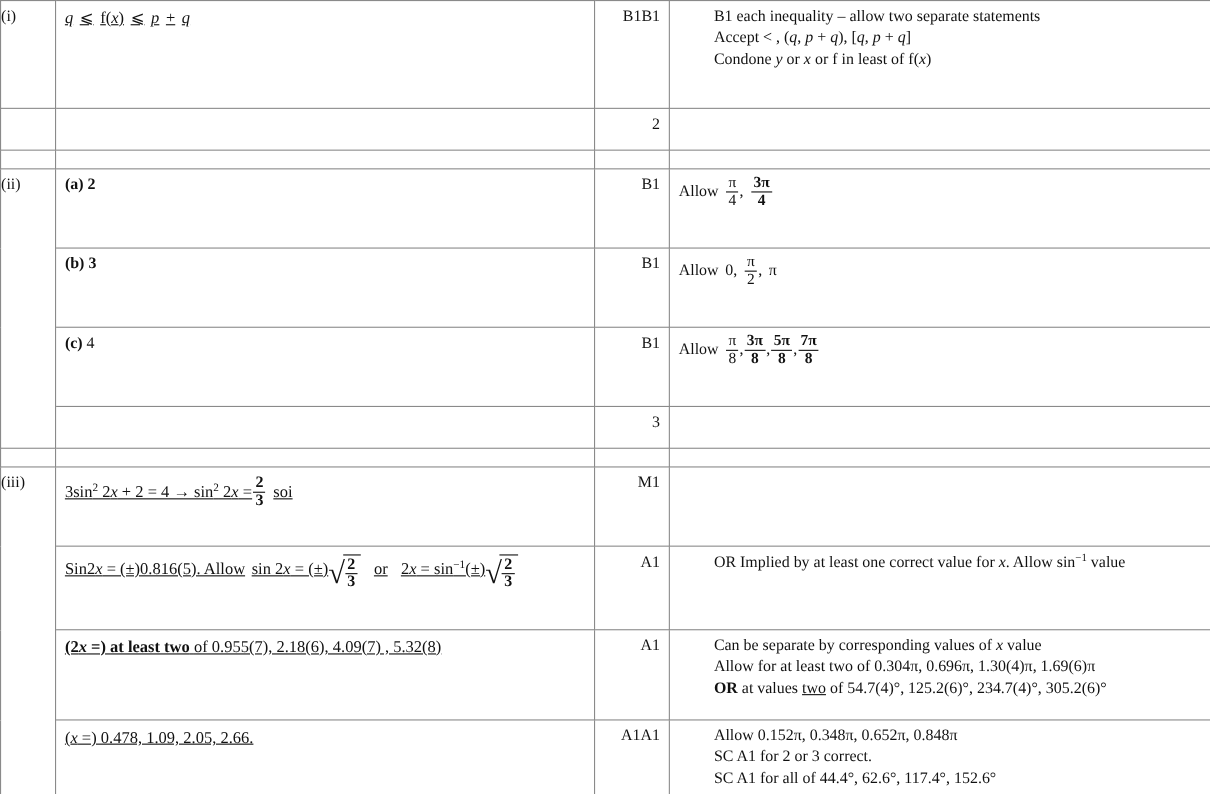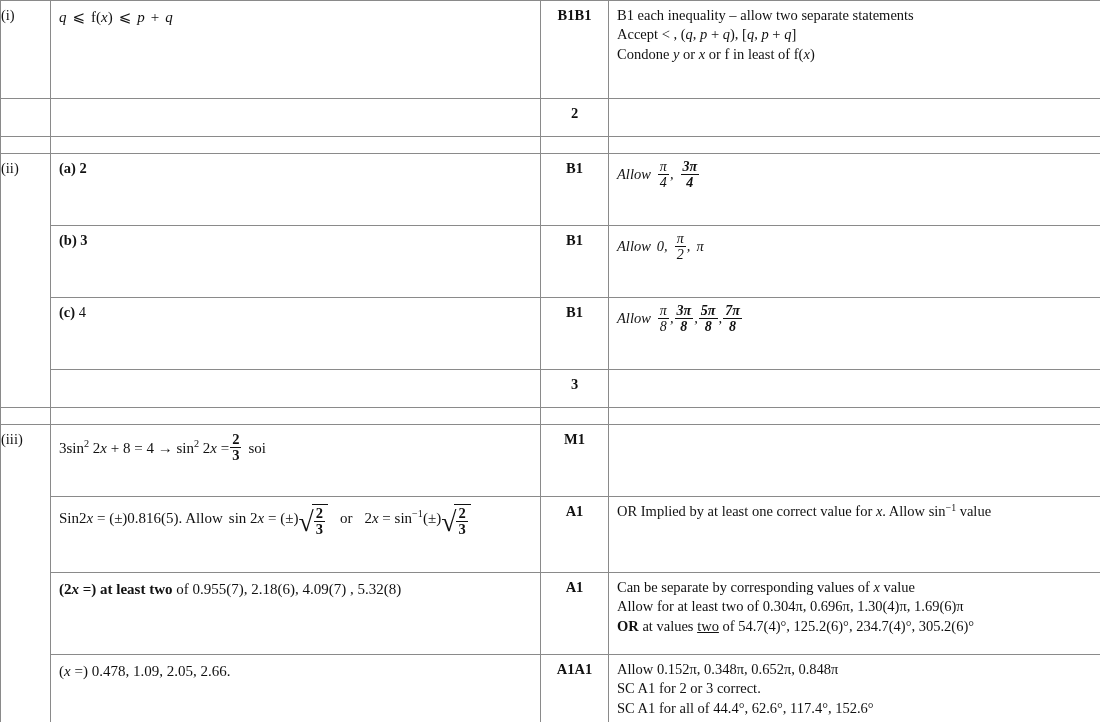--- a/index.html
+++ b/index.html
@@ -45,37 +45,37 @@
     border-left: none;
     padding-left: 0px;
     font-size: 14.5px;
     text-align: left;
     white-space: nowrap;
     overflow: hidden;
   }
   td.label .lbl { display: inline-block; margin-left: -8px; }
 
   td.marks {
-    text-align: center;
-    font-weight: bold;
+    text-align: right;
+    font-weight: normal;
     padding-right: 10px;
     white-space: nowrap;
   }
   td.notes { padding-left: 9px; }
   td.work  { padding-left: 12px; }
 
   .section-gap td {
     border: none;
     height: 7px;
     padding: 0;
     background: #ffffff;
   }
 
   
-  .m { font-family: "Liberation Serif", "DejaVu Serif", serif; }
+  .m { font-family: "Liberation Serif", "DejaVu Serif", serif; text-decoration: underline; }
   i, .it { font-style: italic; }
   .b { font-weight: bold; }
   .u { text-decoration: underline; text-align: center; }
 
   .frac {
     display: inline-block;
     vertical-align: -0.52em;
     text-align: center;
     line-height: 1.05;
     font-size: 0.97em;
@@ -89,26 +89,26 @@
   .sqrt .body {
     display: inline-block;
     border-top: 1px solid #111;
     padding: 1px 2px 0 1px;
     margin-left: -2px;
   }
   .sqrt .body .frac { vertical-align: -0.5em; }
 
   sup { font-size: 0.68em; vertical-align: 0.52em; line-height: 0; }
 
-  .nowrap { white-space: nowrap; font-style: italic; }
+  .nowrap { white-space: nowrap; }
   .sp { display: inline-block; width: 6px; }
   .sp-lg { display: inline-block; width: 12px; }
 
   .eqline { display: block; padding: 2px 0 6px 0; font-size: 15px; }
-  .noteline { display: block; }
+  .noteline { display: block; margin-left: 32px; }
 </style>
 </head>
 <body>
 
 <div class="sheet">
 <table class="marks">
   <colgroup>
     <col class="c-label">
         <col class="c-work">
         <col class="c-marks">
@@ -192,21 +192,21 @@
           <td></td>
           <td></td>
           <td></td>
     </tr>
 
     <tr>
       <td class="label" rowspan="5">
         <span class="lbl">(iii)</span>
       </td>
       <td class="work" style="height:62px">
-        <span class="eqline m"><span>3sin</span><sup>2</sup><span> 2</span><i>x</i><span> + 8 = 4 → sin</span><sup>2</sup><span> 2</span><i>x</i><span> =</span><span class="frac"><span class="num b">2</span><span class="den b">3</span></span><span class="sp"></span><span>soi</span></span>
+        <span class="eqline m"><span>3sin</span><sup>2</sup><span> 2</span><i>x</i><span> + 2 = 4 → sin</span><sup>2</sup><span> 2</span><i>x</i><span> =</span><span class="frac"><span class="num b">2</span><span class="den b">3</span></span><span class="sp"></span><span>soi</span></span>
       </td>
       <td class="marks">M1</td>
       <td class="notes"></td>
     </tr>
 
     <tr>
       <td class="work" style="height:66px">
         <span class="eqline m"><span>Sin2</span><i>x</i><span> = (±)0.816(5). Allow</span><span class="sp"></span><span>sin 2</span><i>x</i><span> = (±)</span><span class="sqrt"><span class="rad">√</span><span class="body"><span class="frac"><span class="num b">2</span><span class="den b">3</span></span></span></span><span class="sp-lg"></span><span>or</span><span class="sp-lg"></span><span>2</span><i>x</i><span> = sin</span><sup>−1</sup><span>(±)</span><span class="sqrt"><span class="rad">√</span><span class="body"><span class="frac"><span class="num b">2</span><span class="den b">3</span></span></span></span></span>
       </td>
       <td class="marks">A1</td>

